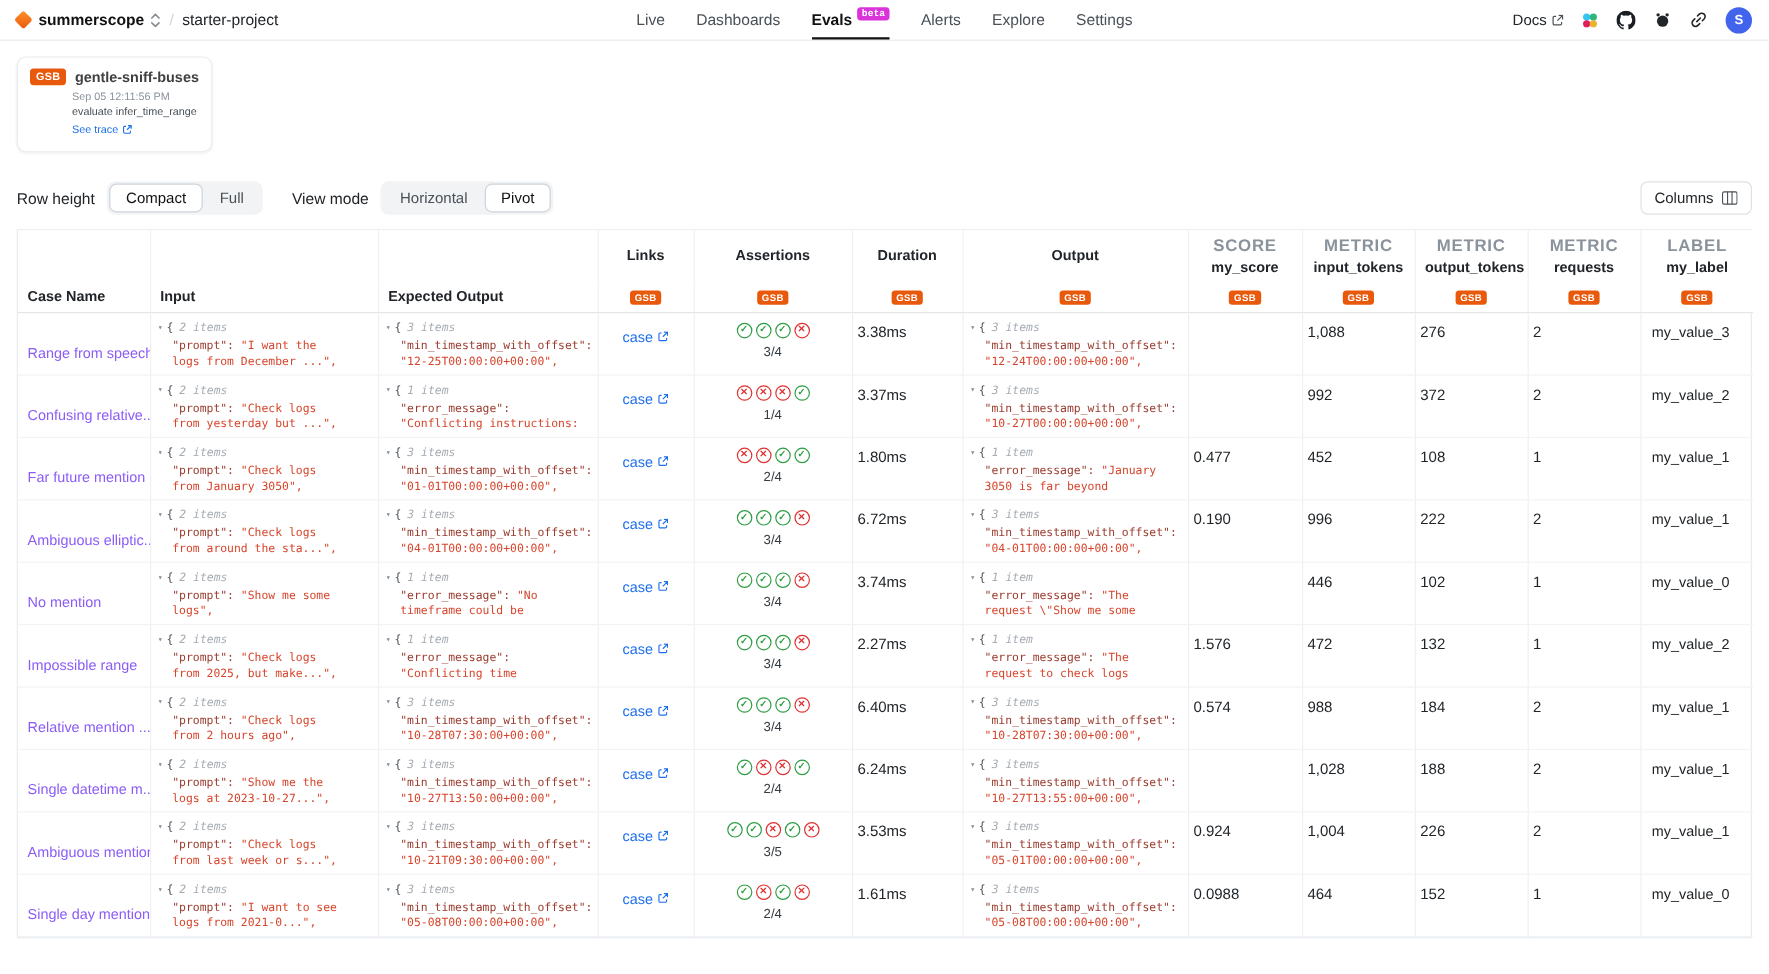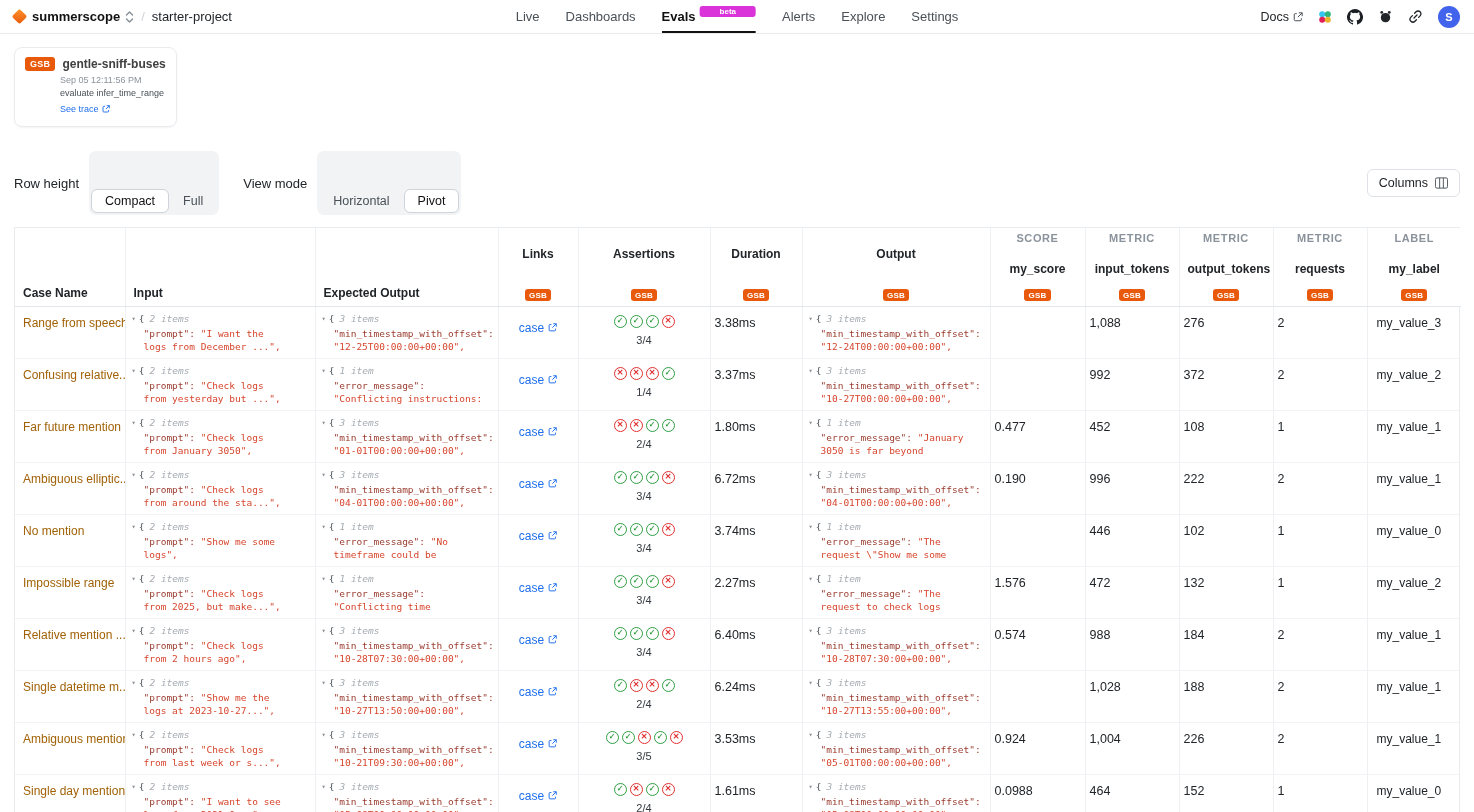--- a/index.html
+++ b/index.html
@@ -11,21 +11,21 @@
   .topbar-left { display: flex; align-items: center; gap: 7px; }
   .logo-diamond { width: 11px; height: 11px; background: linear-gradient(135deg, #ff922b, #e8590c); transform: rotate(45deg); border-radius: 2px; }
   .brand { font-size: 13px; font-weight: 700; color: #111; cursor: pointer; }
   .switcher { display: inline-flex; cursor: pointer; margin-left: -2px; }
   .crumb-slash { color: #ced4da; font-size: 13px; }
   .project { font-size: 13px; color: #212529; cursor: pointer; }
 
   .topnav { position: absolute; left: 50%; transform: translateX(-50%); display: flex; gap: 26px; height: 100%; align-items: stretch; }
   .nav-item { font-size: 13px; color: #495057; display: flex; align-items: center; cursor: pointer; position: relative; }
   .nav-item.active { color: #111; font-weight: 700; box-shadow: inset 0 -2px 0 #111; }
-  .beta-badge { background: #d933d9; color: #fff; font-size: 8px; font-weight: 700; padding: 1px 20px; border-radius: 3px; margin-left: 4px; transform: translateY(-5px); }
+  .beta-badge { background: #d933d9; color: #fff; font-size: 8px; font-weight: 700; padding: 1px 4px; border-radius: 3px; margin-left: 4px; transform: translateY(-5px); font-family: Liberation Mono, monospace; }
 
   .topbar-right { margin-left: auto; display: flex; align-items: center; gap: 15px; }
   .docs-link { display: inline-flex; align-items: center; gap: 4px; font-size: 12.5px; color: #212529; cursor: pointer; }
   .top-icon { display: inline-flex; align-items: center; cursor: pointer; }
   .avatar { width: 22px; height: 22px; border-radius: 50%; background: #4263eb; color: #fff; font-size: 11px; font-weight: 700; display: flex; align-items: center; justify-content: center; cursor: pointer; }
 
   
   .page { padding: 0 14px; }
   .page-title { font-size: 16px; font-weight: 700; color: #111; margin-top: 19px; }
 
@@ -37,38 +37,38 @@
   .exp-sub { margin-left: 35px; }
   .exp-time { font-size: 9px; color: #8a929b; margin-top: 4px; }
   .exp-desc { font-size: 9px; color: #495057; margin-top: 3px; }
   .exp-trace { font-size: 9px; color: #1f6feb; display: inline-flex; align-items: center; gap: 3px; margin-top: 4px; margin-left: 35px; cursor: pointer; }
 
   
   .controls { display: flex; align-items: center; margin-top: 24px; }
   .ctl-label { font-size: 13px; color: #212529; margin-right: 10px; }
   .ctl-label.second { margin-left: 24px; }
   .seg { background: #f1f3f5; border-radius: 7px; padding: 2px; display: inline-flex; }
-  .seg-btn { border: 1px solid transparent; background: transparent; font-family: inherit; font-size: 12.5px; color: #495057; padding: 4px 13px; border-radius: 6px; cursor: pointer; margin-top: 36px; }
+  .seg-btn { border: 1px solid transparent; background: transparent; font-family: inherit; font-size: 12.5px; color: #495057; padding: 4px 13px; border-radius: 6px; cursor: pointer; }
   .seg-btn.active { background: #fff; border-color: #ced4da; color: #111; }
   .columns-btn { margin-left: auto; display: inline-flex; align-items: center; gap: 7px; border: 1px solid #dee2e6; background: #fff; border-radius: 6px; padding: 6px 11px; font-family: inherit; font-size: 12.5px; color: #212529; cursor: pointer; }
 
   
   .table-wrap { margin: 12px 14px 0; border: 1px solid #e9ecef; }
   table { width: 100%; border-collapse: collapse; table-layout: fixed; }
   th, td { border-right: 1px solid #eef0f3; }
   th:last-child, td:last-child { border-right: none; }
   thead th { background: #fff; }
   .hrow-top th { height: 36px; padding: 4px 8px; font-size: 12px; font-weight: 700; color: #212529; text-align: center; vertical-align: middle; }
   th.th-span { text-align: left; vertical-align: bottom; padding: 6px 8px; border-bottom: 1px solid #e3e6ea; }
   .hrow-badges th { height: 26px; text-align: center; vertical-align: middle; border-bottom: 1px solid #e3e6ea; }
-  .kind { font-size: 11px; color: #8a929b; font-weight: 700; letter-spacing: .6px; margin-bottom: 18px; }
+  .kind { font-size: 14px; color: #8a929b; font-weight: 700; letter-spacing: .6px; margin-bottom: 4px; }
   .cname { font-size: 12px; font-weight: 700; color: #212529; }
 
   tbody td { height: 52px; vertical-align: top; border-bottom: 1px solid #f1f3f4; overflow: hidden; }
-  .td-case { font-size: 12px; color: #a16207; padding: 9px 6px 0 8px; white-space: nowrap; }
+  .td-case { font-size: 12px; color: #8b5cf6; padding: 26px 6px 0 8px; white-space: nowrap; }
   .td-json { padding: 6px 2px 2px 6px; margin-top: 36px; }
   .jcell { max-height: 42px; overflow: hidden; }
   .jmeta-line { font-family: "DejaVu Sans Mono", monospace; font-size: 9.5px; line-height: 12px; color: #74797e; white-space: nowrap; }
   .caret { font-size: 7px; color: #868e96; cursor: pointer; margin-right: 3px; vertical-align: 1px; }
   .jbrace { color: #495057; }
   .jmeta { font-style: italic; color: #a6acb3; margin-left: 5px; }
   .jcode { font-family: "DejaVu Sans Mono", monospace; font-size: 9.5px; line-height: 13px; margin-left: 12px; margin-top: 2px; }
   .td-input .jcode { max-width: 146px; }
   .td-expected .jcode { max-width: 163px; }
   .td-output .jcode { max-width: 162px; }

